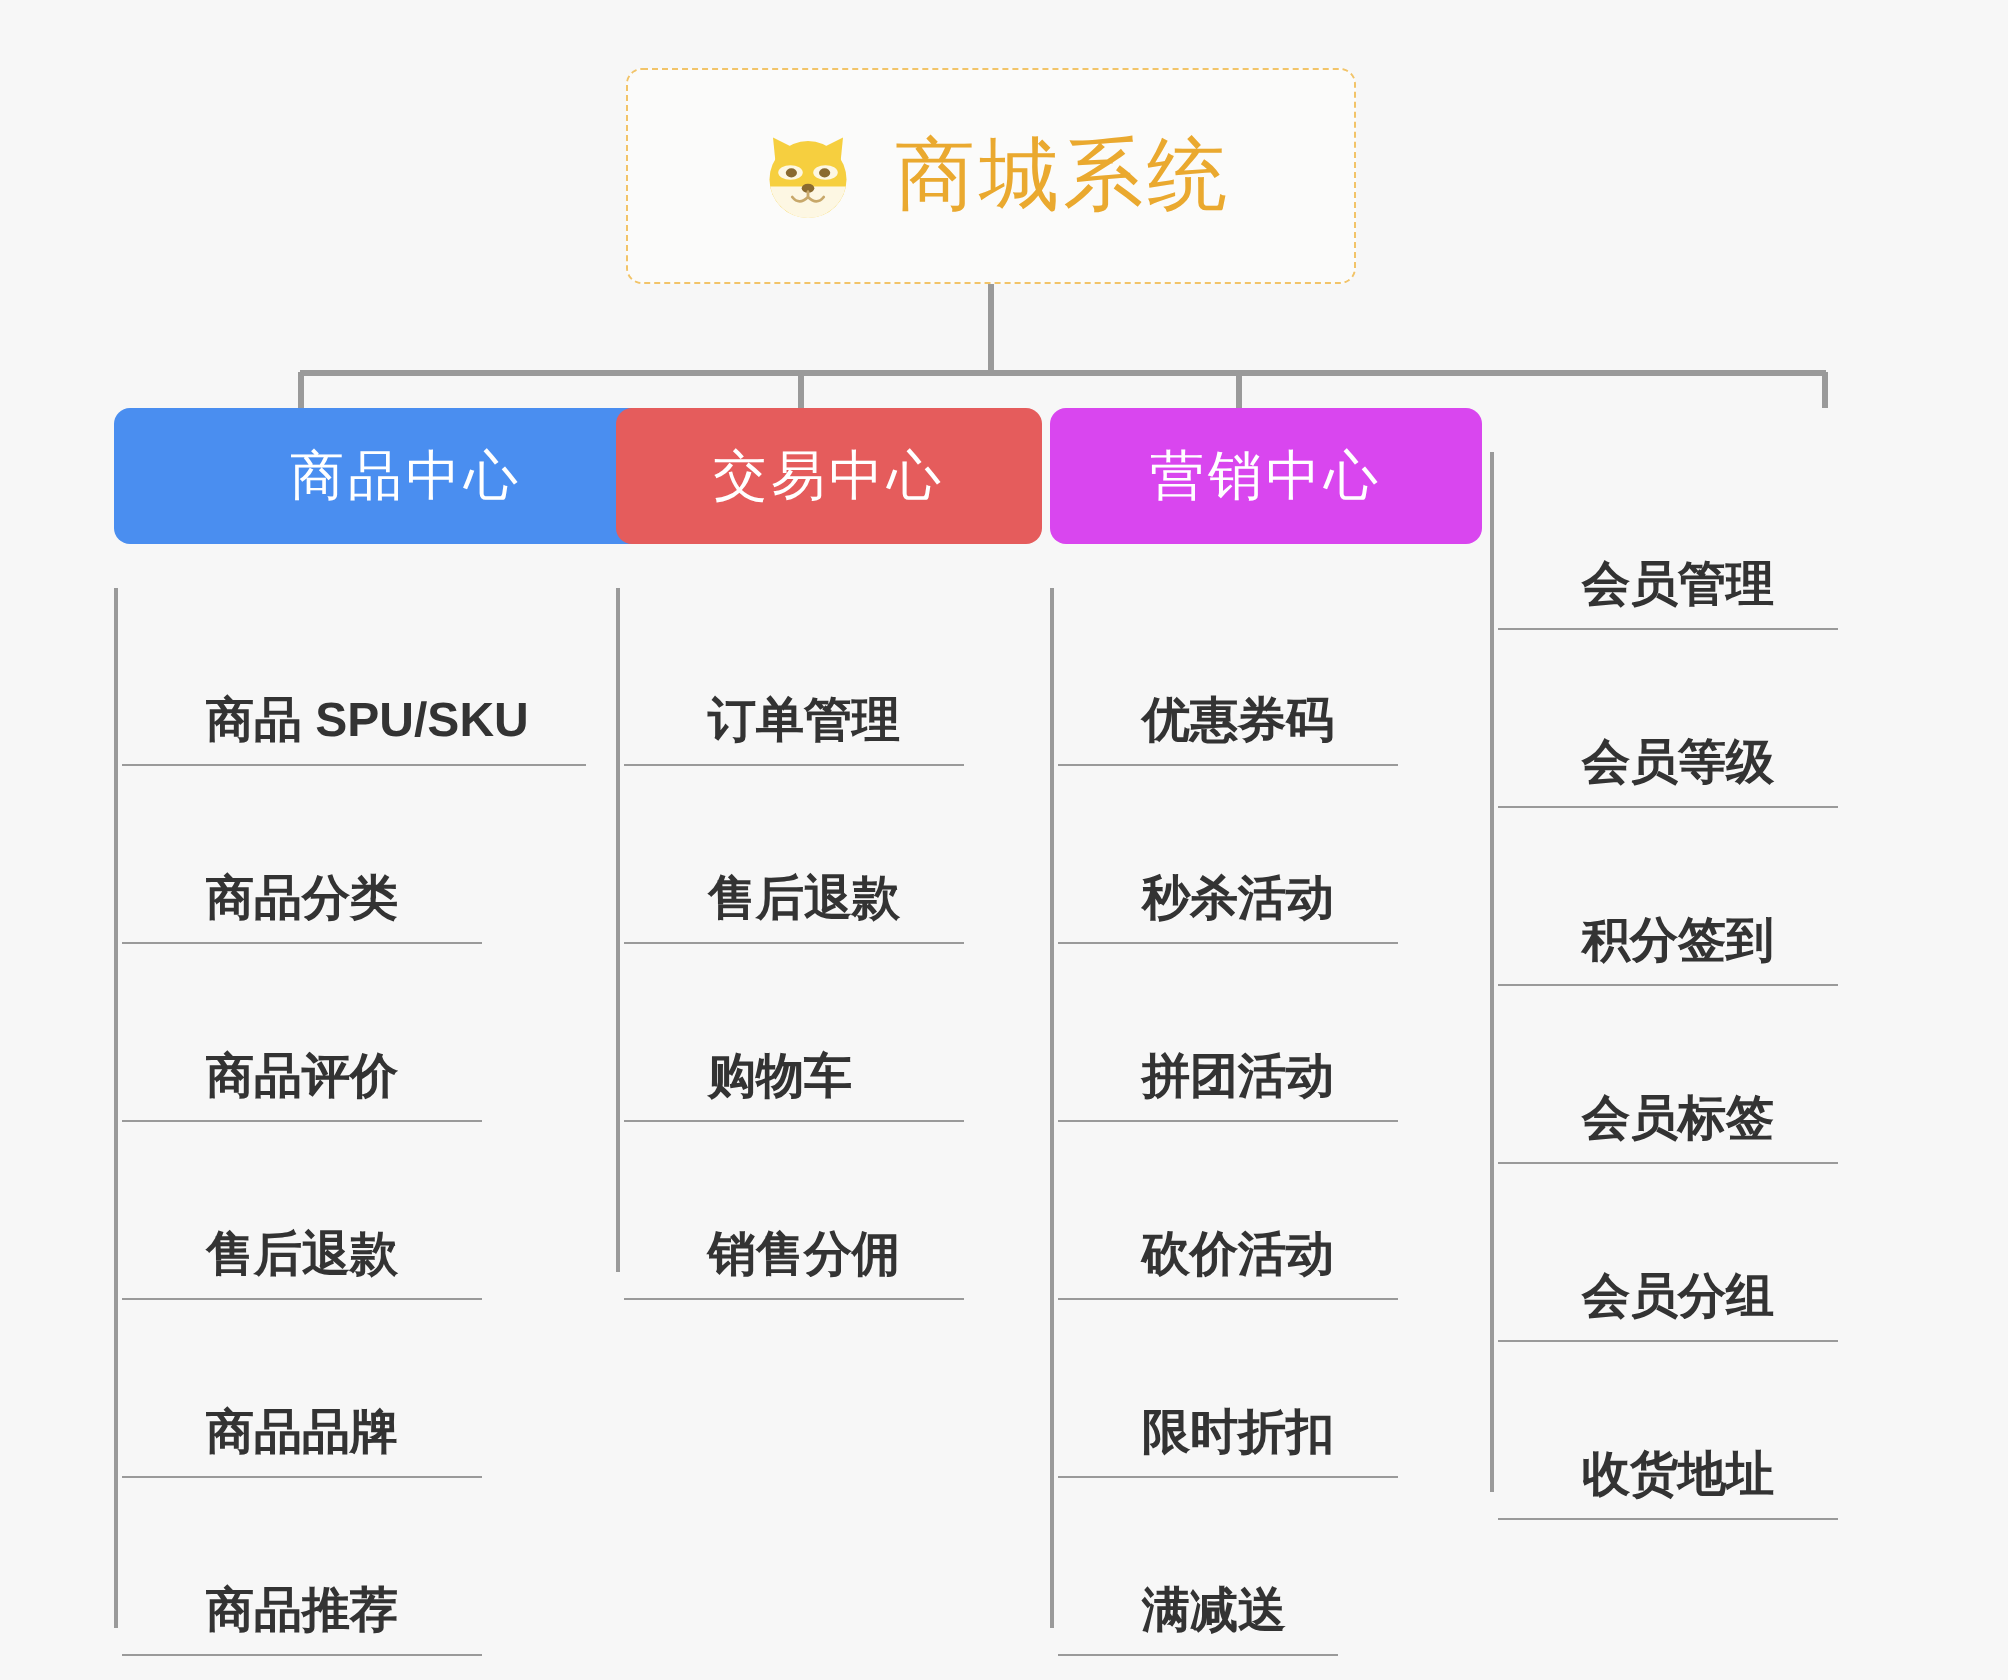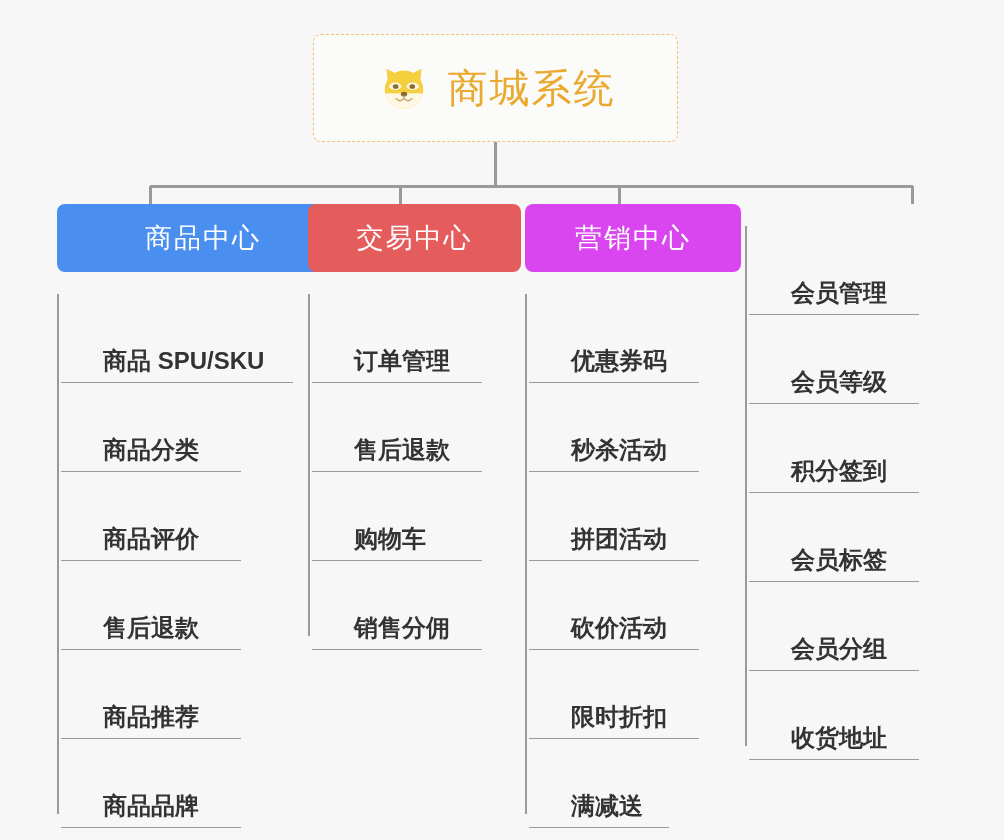--- a/index.html
+++ b/index.html
@@ -193,24 +193,24 @@
       <div class="branch-item">
         <span class="branch-item-label">商品分类</span>
       </div>
       <div class="branch-item">
         <span class="branch-item-label">商品评价</span>
       </div>
       <div class="branch-item">
         <span class="branch-item-label">售后退款</span>
       </div>
       <div class="branch-item">
+        <span class="branch-item-label">商品品牌</span>
+      </div>
+      <div class="branch-item">
         <span class="branch-item-label">商品推荐</span>
-      </div>
-      <div class="branch-item">
-        <span class="branch-item-label">商品品牌</span>
       </div>
     </div>
   </div>
 
   <div class="branch branch-trade">
     <div class="branch-header" style="background:#e55c5c">
       <span>交易中心</span>
     </div>
     <div class="branch-items">
       <div class="branch-item">

